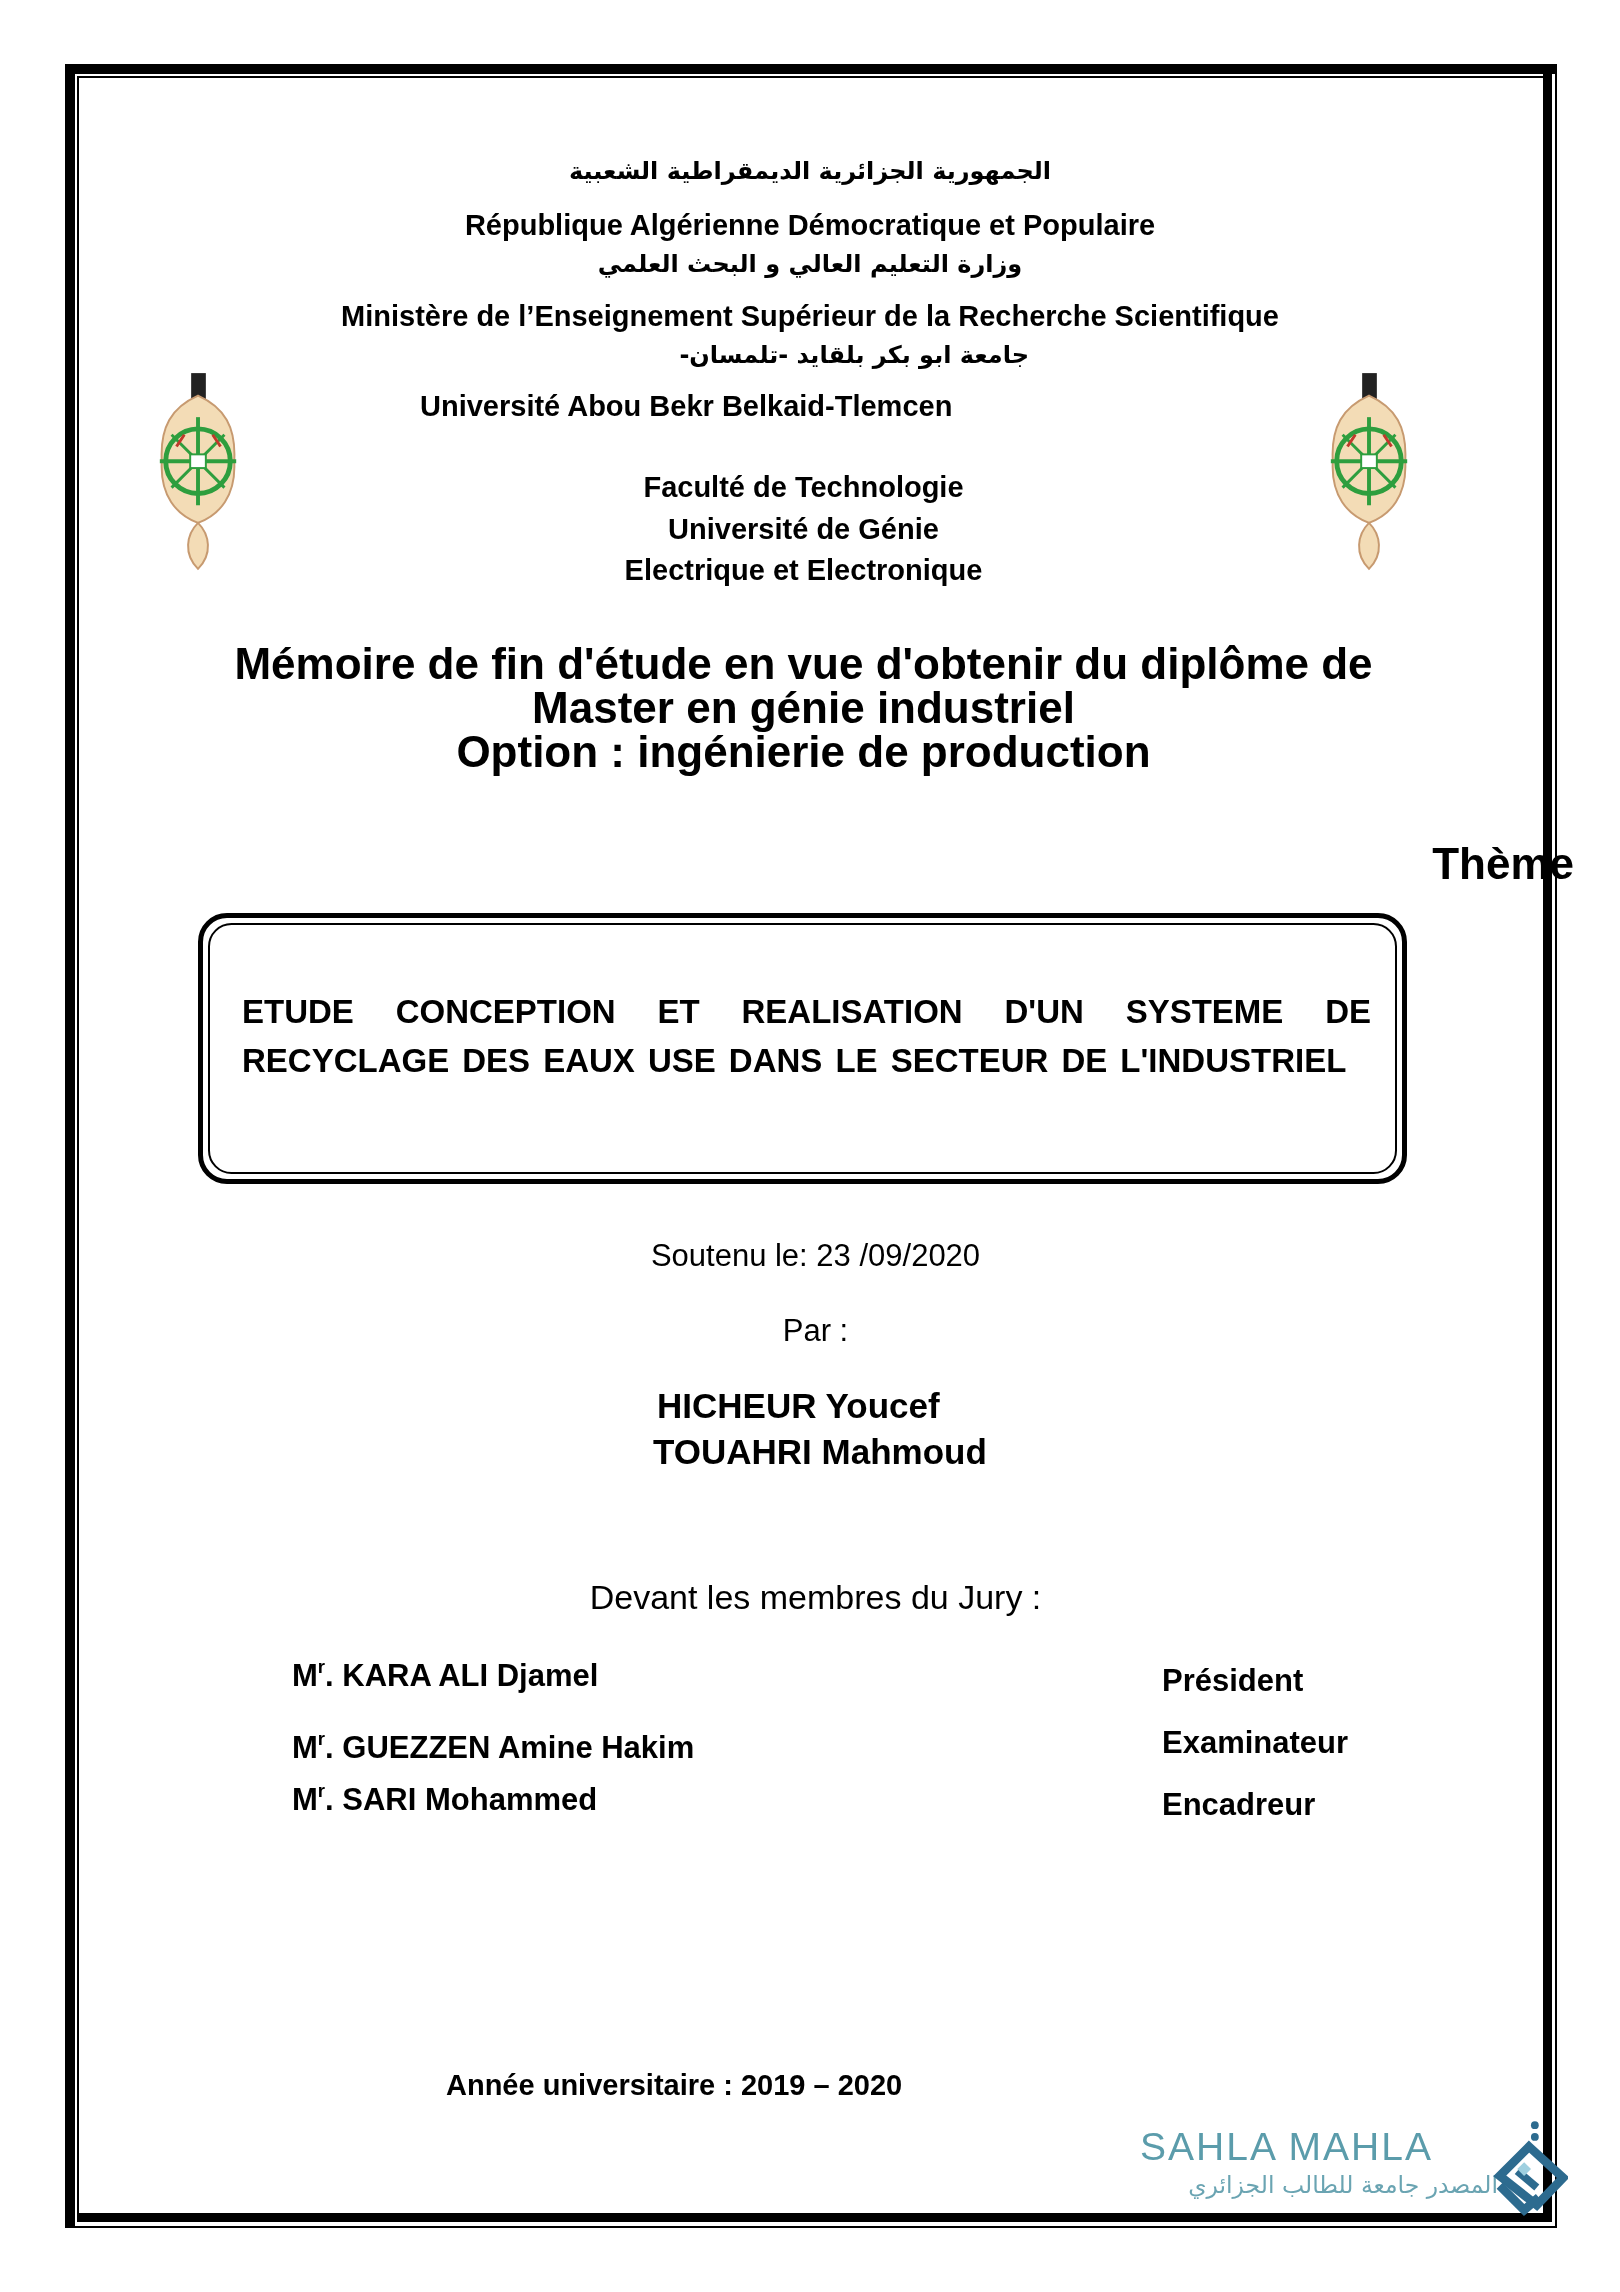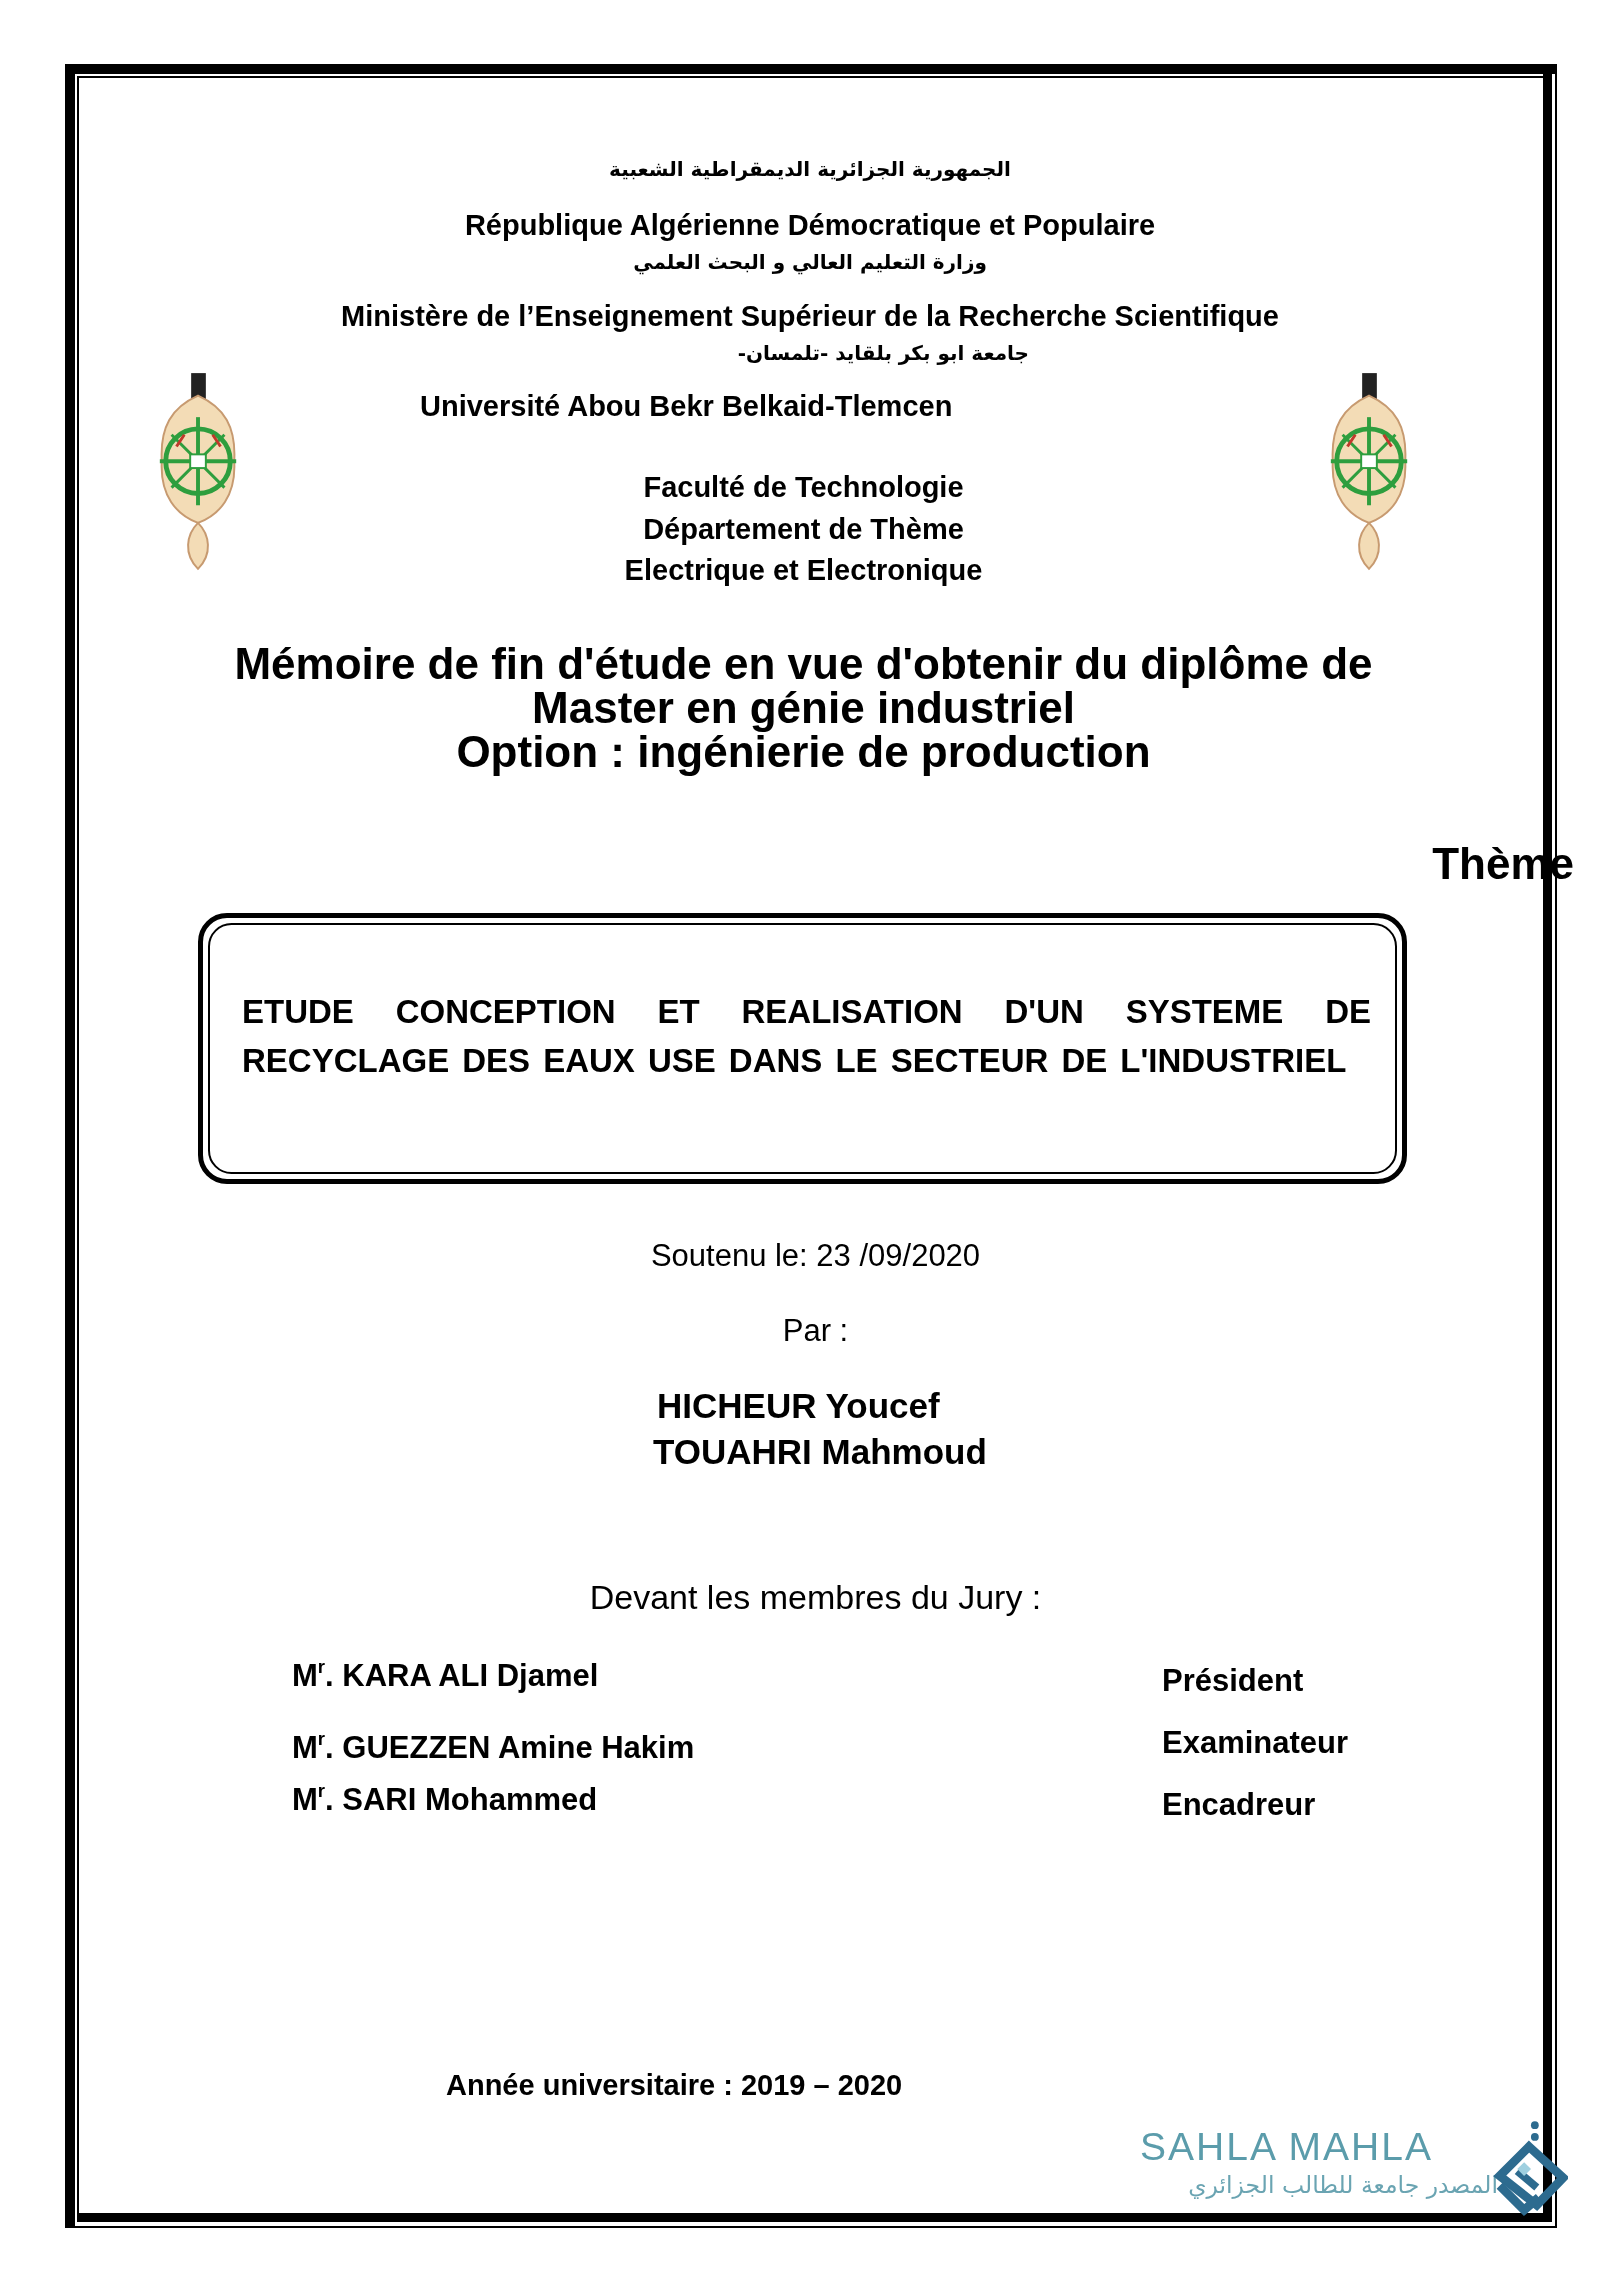--- a/index.html
+++ b/index.html
@@ -12,21 +12,21 @@
   
   .frame-outer-top { left: 65px; top: 64px; width: 1492px; height: 9.8px; background: #000; }
   .frame-outer-left { left: 65px; top: 64px; width: 9.8px; height: 2164px; background: #000; }
   .frame-thin-top { left: 77px; top: 76px; width: 1467px; height: 2px; background: #000; }
   .frame-thin-left { left: 77px; top: 76px; width: 2px; height: 2139px; background: #000; }
   .frame-thick-right { left: 1543px; top: 74px; width: 8.8px; height: 2148px; background: #000; }
   .frame-thick-bottom { left: 77px; top: 2213px; width: 1474px; height: 8.8px; background: #000; }
   .frame-thin-right { left: 1555px; top: 64px; width: 2px; height: 2164px; background: #000; }
   .frame-thin-bottom { left: 65px; top: 2226px; width: 1492px; height: 2px; background: #000; }
 
-  .ar { font-family: "DejaVu Sans", sans-serif; font-weight: bold; direction: rtl; font-size: 20px; }
+  .ar { font-family: "DejaVu Sans", sans-serif; font-weight: bold; direction: rtl; font-size: 24px; }
   .hdr { font-size: 29px; font-weight: bold; }
   .mid { font-size: 44px; font-weight: bold; }
   .big { font-size: 35px; font-weight: bold; }
   .reg { font-size: 31px; }
 
   .logo { width: 93px; height: 206px; }
 
   .theme-box { left: 198px; top: 913px; width: 1199px; height: 261px;
                border: 5.9px solid #000; border-radius: 29px; }
   .theme-inner { position: absolute; left: 4.9px; top: 4.9px; right: 4.9px; bottom: 4.9px;
@@ -82,21 +82,21 @@
   <line x1="47" y1="50" x2="47" y2="140" stroke="#2e9e3e" stroke-width="4"></line>
   <line x1="8" y1="95" x2="86" y2="95" stroke="#2e9e3e" stroke-width="4"></line>
   <line x1="20" y1="68" x2="74" y2="122" stroke="#2e9e3e" stroke-width="3"></line>
   <line x1="74" y1="68" x2="20" y2="122" stroke="#2e9e3e" stroke-width="3"></line>
   <rect x="39" y="88" width="16" height="14" fill="#fff" stroke="#2e9e3e" stroke-width="2"></rect>
   <path d="M25 80 l8 -12 M62 68 l8 12" stroke="#c0392b" stroke-width="3"></path>
   <path d="M47 158 C35 170 32 190 47 205 C62 190 59 170 47 158 Z" fill="#f3dcb6" stroke="#c79a70" stroke-width="2"></path>
 </svg>
 
 <div class="abs hdr" style="top:471px; left:0; width:1607px; text-align:center;">Faculté de Technologie</div>
-<div class="abs hdr" style="top:513px; left:0; width:1607px; text-align:center;">Département de Thème</div>
+<div class="abs hdr" style="top:513px; left:0; width:1607px; text-align:center;">Université de Génie</div>
 <div class="abs hdr" style="top:554px; left:0; width:1607px; text-align:center;">Electrique et Electronique</div>
 
 <div class="abs mid" style="top:639px; left:0; width:1607px; text-align:center;">Mémoire de fin d'étude en vue d'obtenir du diplôme de</div>
 <div class="abs mid" style="top:683px; left:0; width:1607px; text-align:center;">Master en génie industriel</div>
 <div class="abs mid" style="top:727px; left:0; width:1607px; text-align:center;">Option : ingénierie de production</div>
 
 <div class="abs mid" style="top:839px; left:0; width:1574px; text-align:right;">Thème</div>
 <div class="abs theme-box">
   <div class="theme-inner"></div>
   <div class="theme-text">ETUDE CONCEPTION ET REALISATION D'UN SYSTEME DE RECYCLAGE DES EAUX USE DANS LE SECTEUR DE L'INDUSTRIEL</div>

